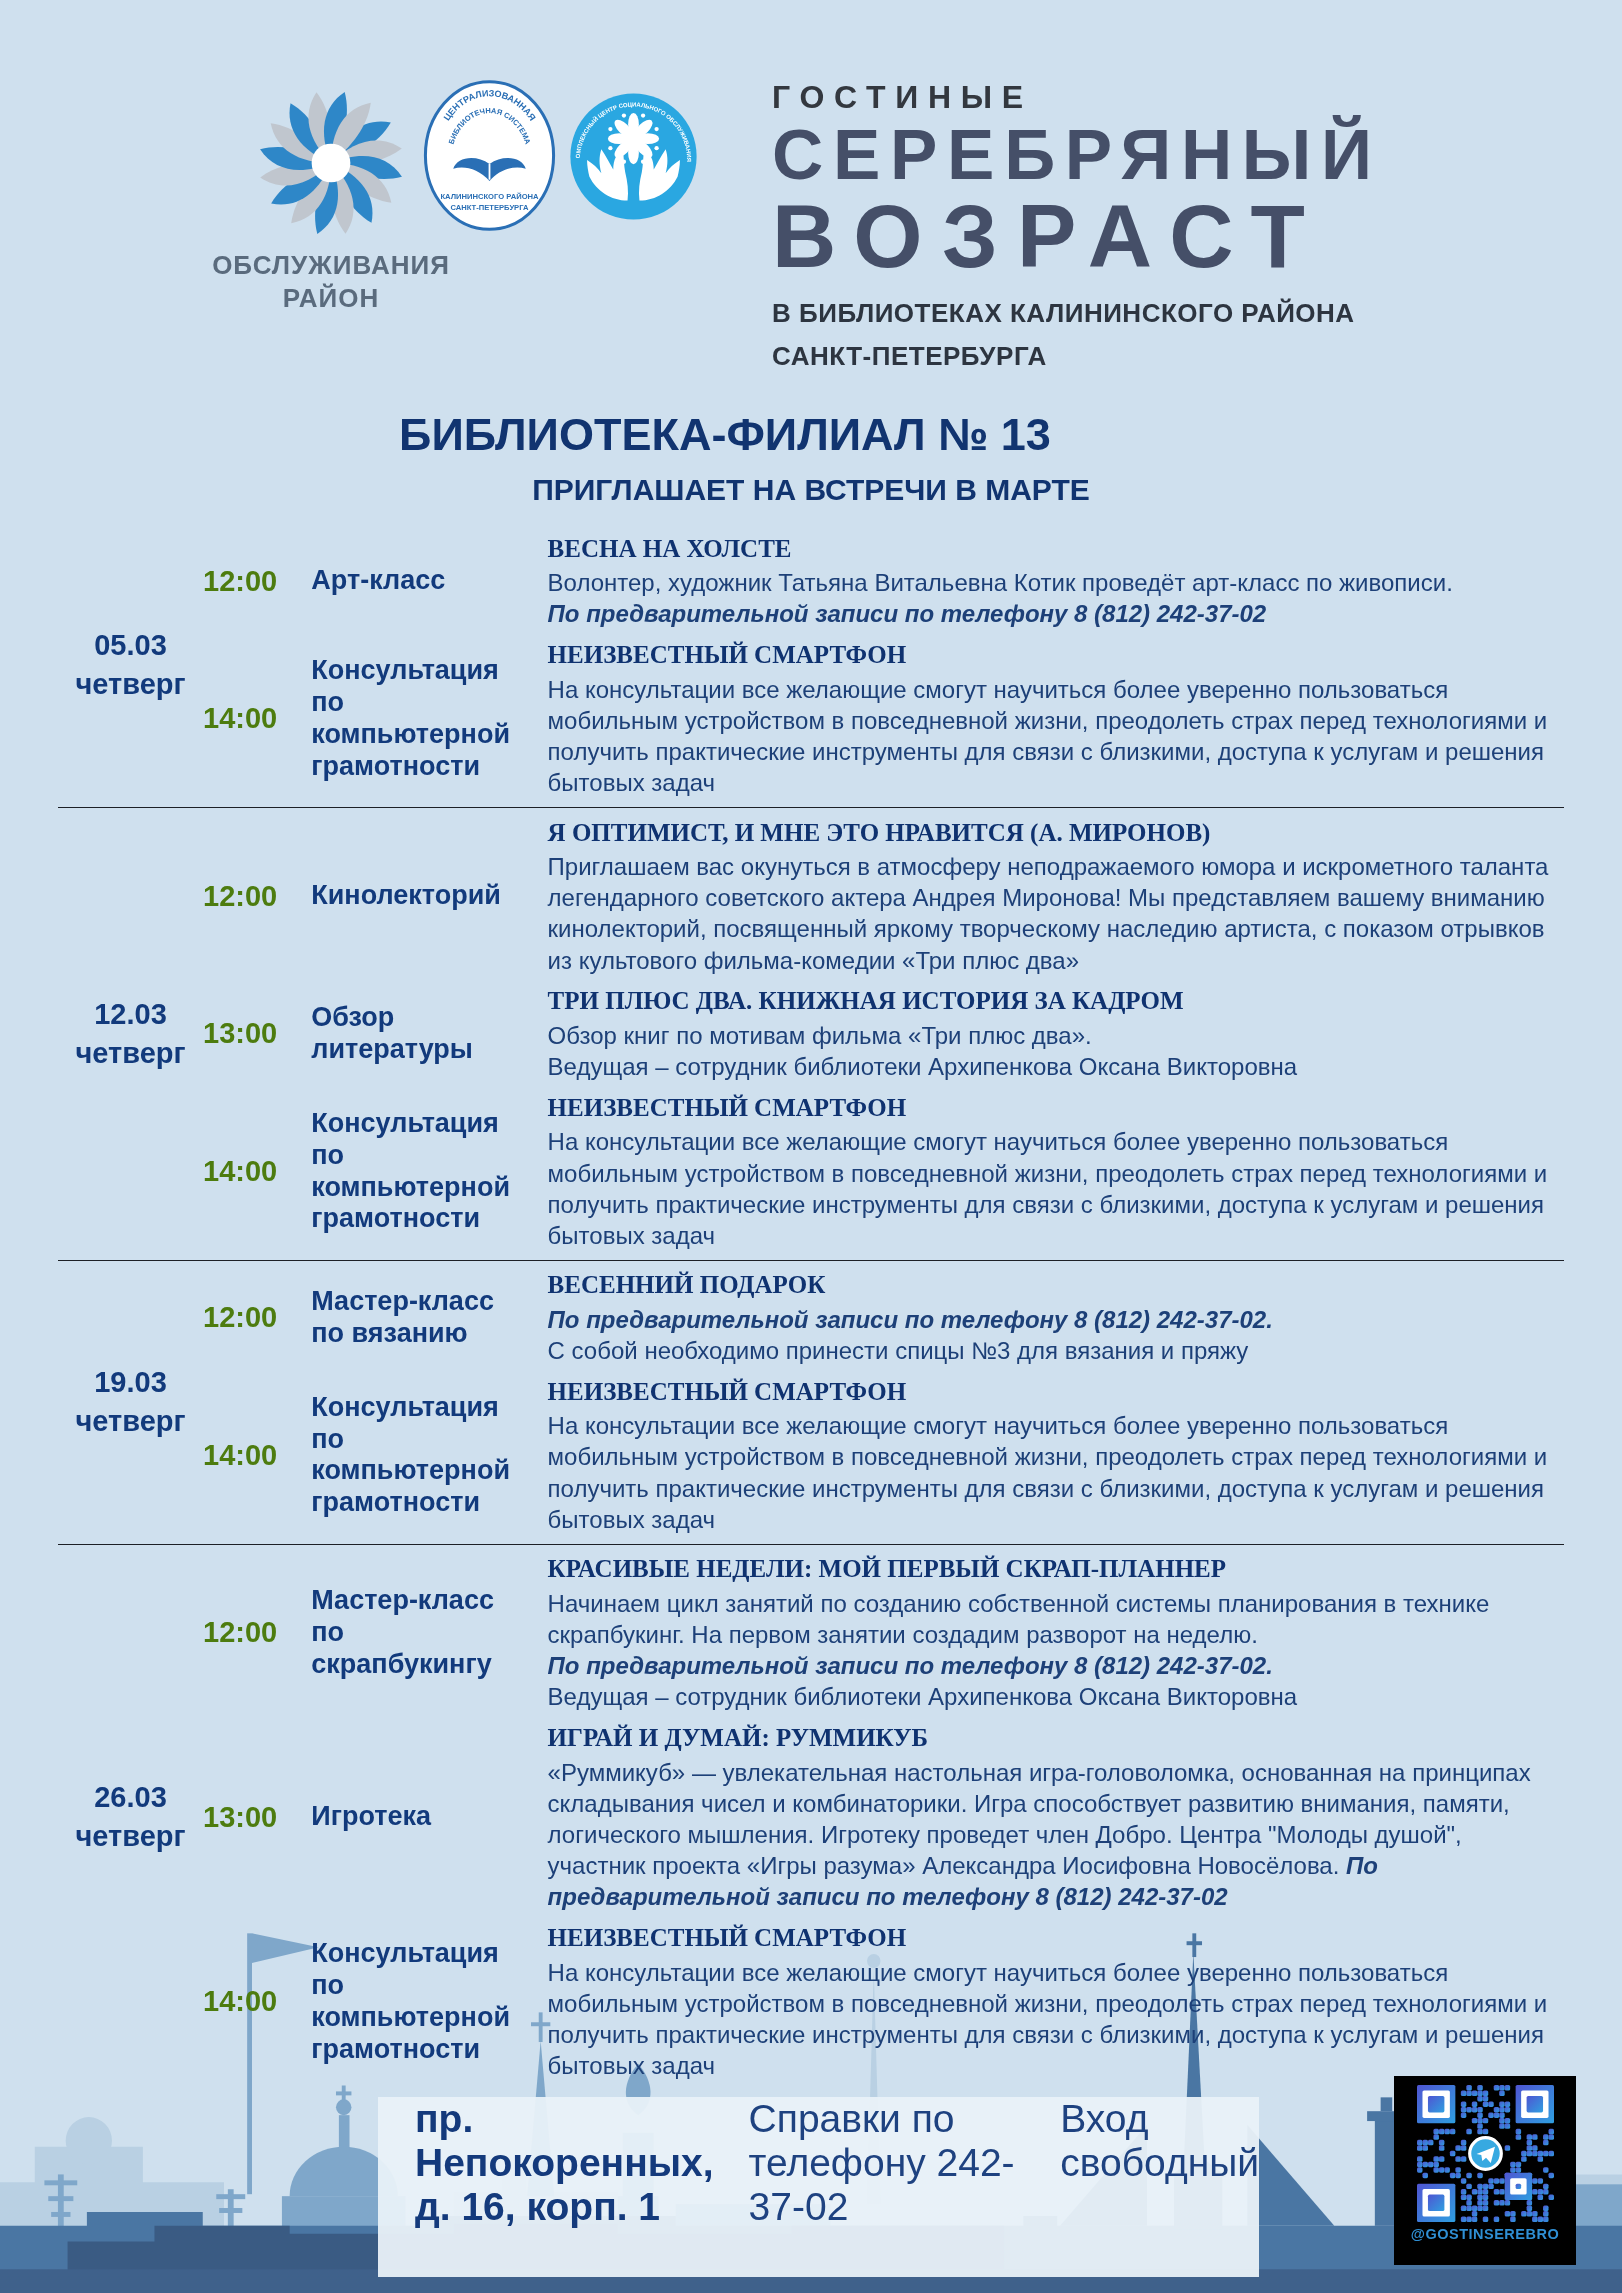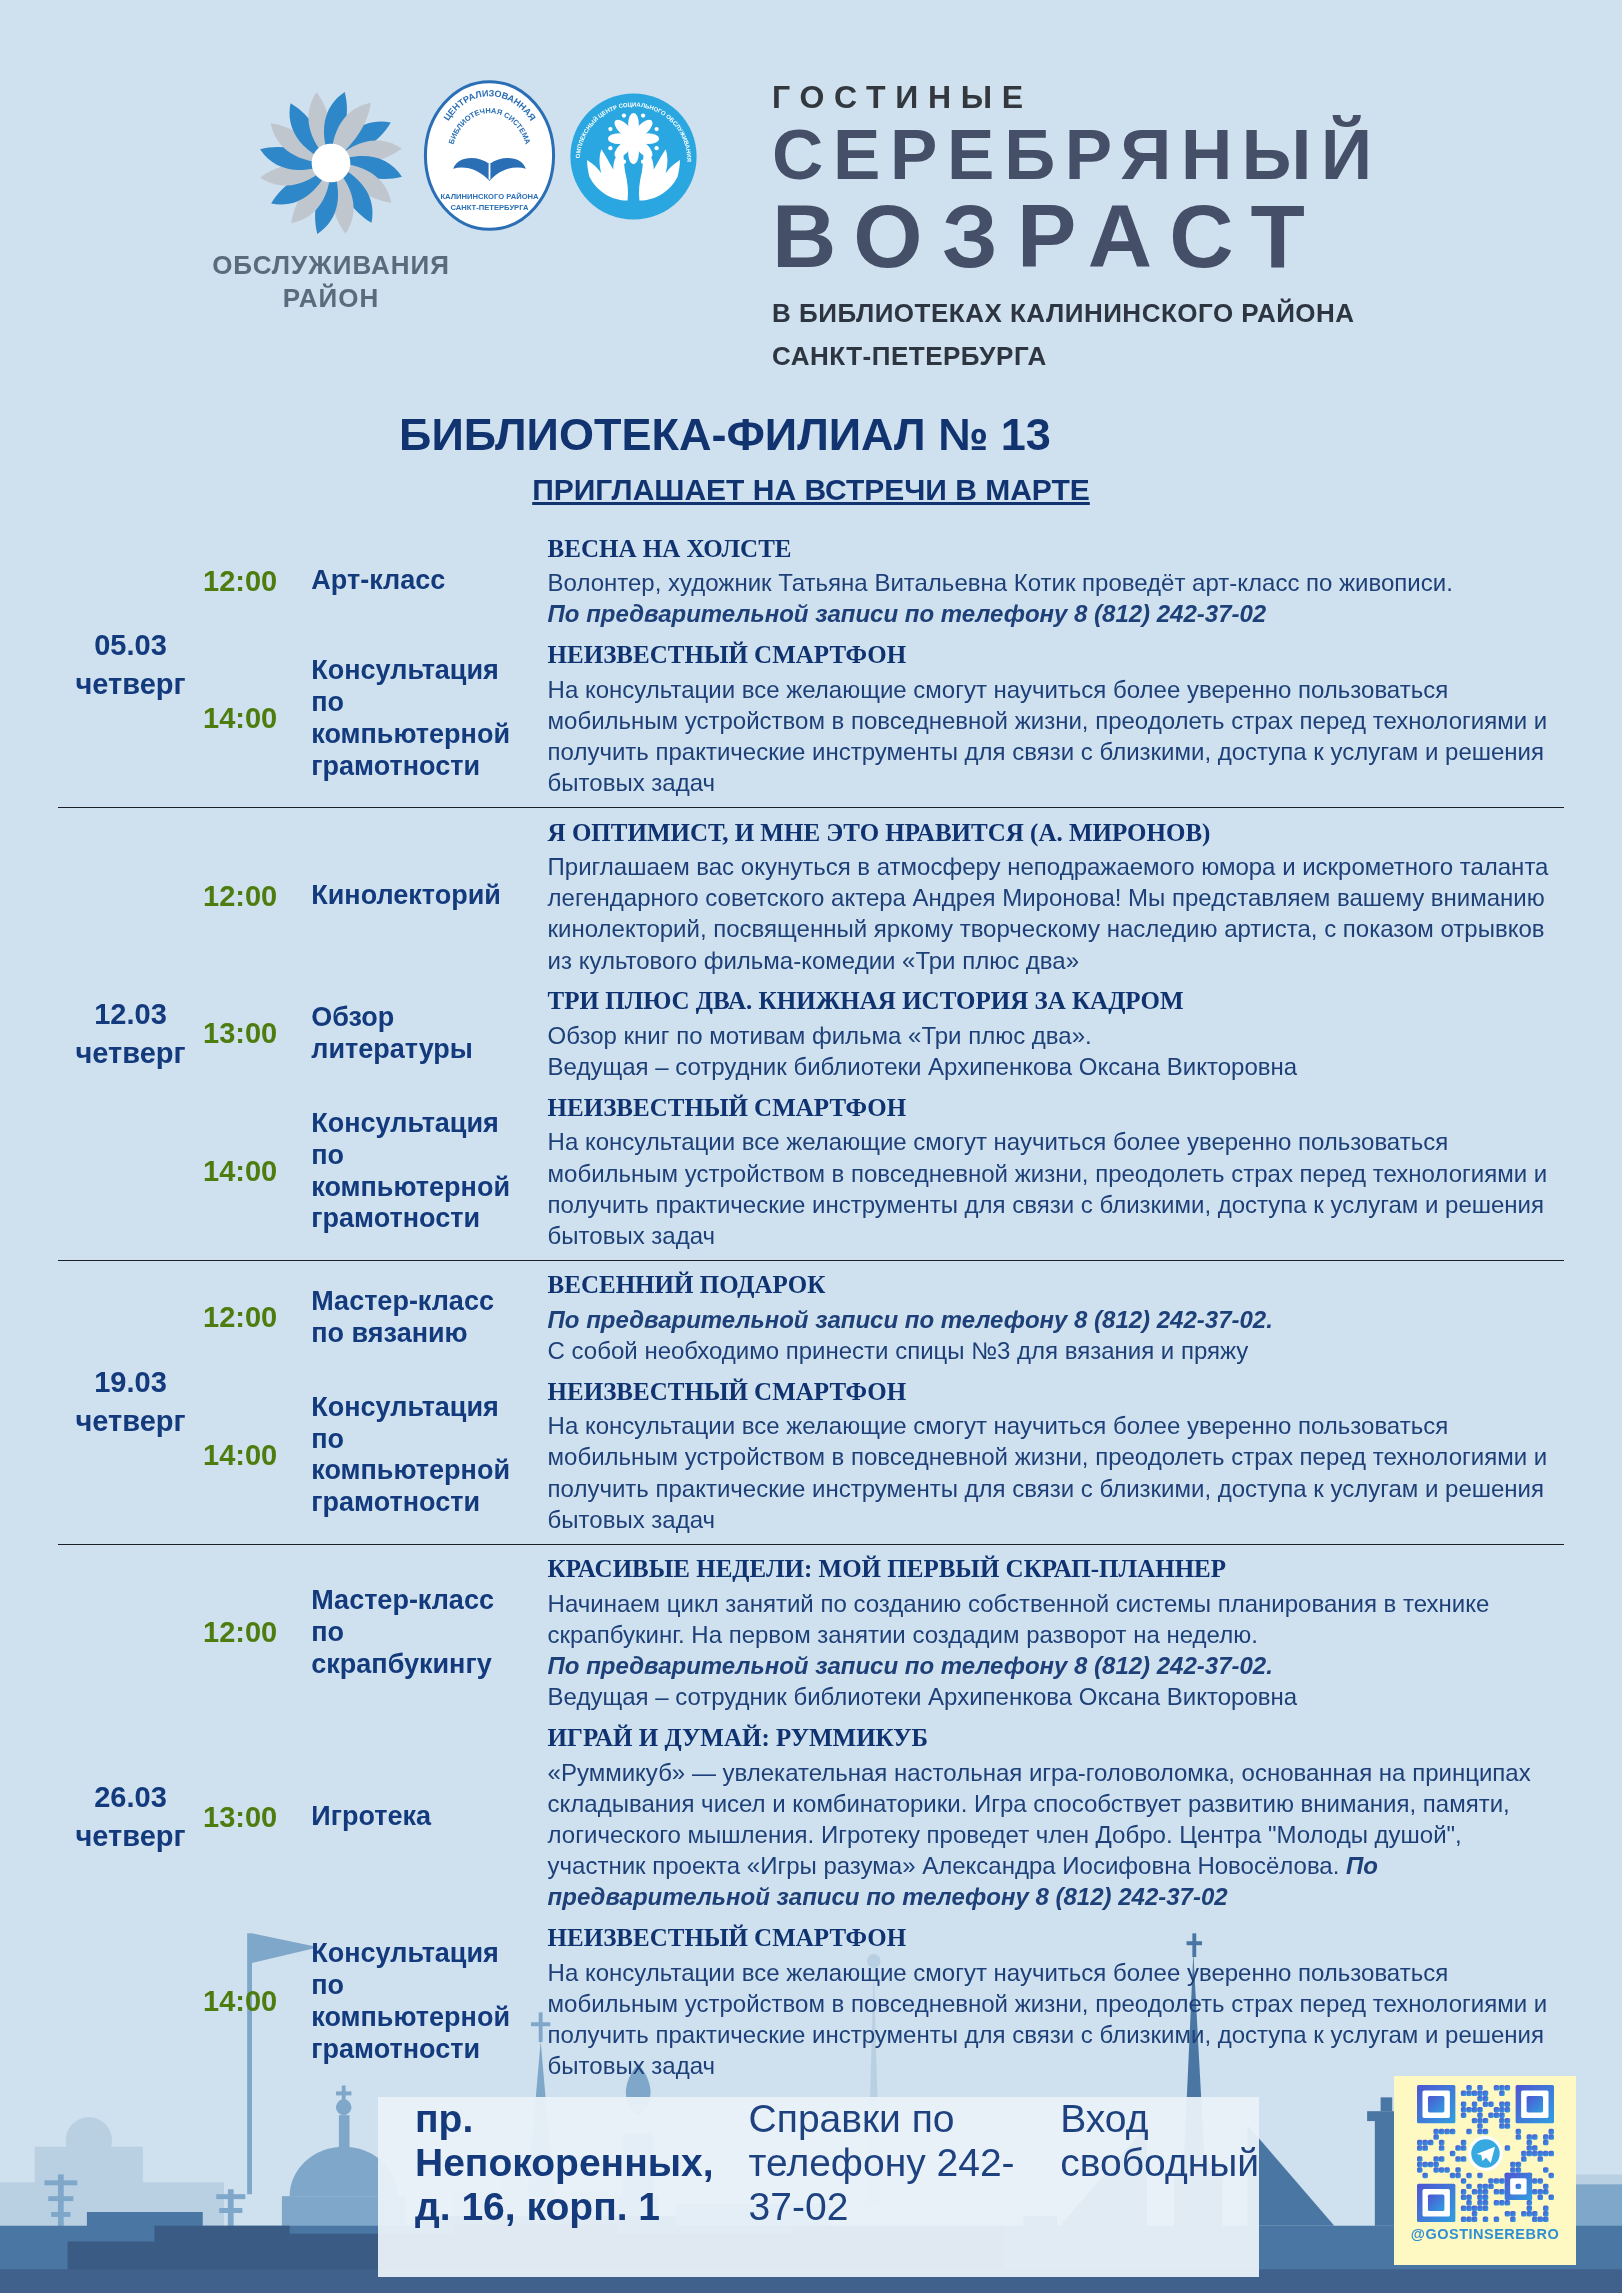--- a/index.html
+++ b/index.html
@@ -17,21 +17,21 @@
   .brand-l1{font-size:32px;font-weight:bold;color:#33383f;letter-spacing:9.7px;}
   .brand-l2{font-size:71px;font-weight:bold;color:#454f68;letter-spacing:9.7px;line-height:1.04;margin-top:1.9px;}
   .brand-l3{font-size:89px;font-weight:bold;color:#454f68;letter-spacing:19.3px;line-height:1.0;}
   .brand-l4{font-size:26px;font-weight:bold;color:#2d3540;margin-top:17.4px;letter-spacing:0.5px;}
   .brand-l5{font-size:26px;font-weight:bold;color:#2d3540;margin-top:11.6px;letter-spacing:0.5px;}
 
   
   .page-title{position:absolute;top:409px;left:0;width:1450px;text-align:center;
     font-size:45px;font-weight:bold;color:#113470;}
   .page-subtitle{position:absolute;top:473px;left:0;width:1622px;text-align:center;
-    font-size:30px;font-weight:bold;color:#113470;text-decoration:underline;}
+    font-size:30px;font-weight:bold;color:#113470;}
 
   
   .schedule{position:absolute;left:58px;top:524px;width:1506px;z-index:2;}
   .schedule-block{display:flex;padding:8.7px 0;}
   .schedule-block + .schedule-block{border-top:1.9px solid #1c2026;}
   .date-cell{flex:0 0 145px;display:flex;flex-direction:column;justify-content:center;
     align-items:center;color:#123a7c;font-weight:bold;font-size:29px;line-height:1.35;}
   .rows{flex:1;display:flex;flex-direction:column;gap:9.7px;}
   .event-row{display:grid;grid-template-columns:89px 217px 1fr;column-gap:19.3px;align-items:center;}
   .time{font-weight:bold;font-size:29px;color:#4d7c0f;}
@@ -41,21 +41,21 @@
   .epara{margin:0;}
   .bi{font-weight:bold;font-style:italic;}
 
   
   .skyline{position:absolute;left:0;bottom:0;width:1622px;height:415px;z-index:1;}
   .address-panel{position:absolute;left:378px;top:2097px;width:881px;height:180px;z-index:3;
     background:rgba(233,241,248,0.95);display:flex;flex-direction:row;justify-content:center;
     padding-left:37px;box-sizing:border-box;gap:0;}
   .addr1{font-weight:bold;font-size:39px;color:#143a7c;}
   .addr2,.addr3{font-size:39px;color:#1e4280;}
-  .qr-card{position:absolute;left:1394px;top:2076px;width:182px;height:189px;background:#fef9c3;
+  .qr-card{position:absolute;left:1394px;top:2076px;width:182px;height:189px;background:#000000;
     z-index:3;display:flex;flex-direction:column;align-items:center;padding-top:8.7px;box-sizing:border-box;}
   .qr-handle{font-size:14.5px;font-weight:bold;color:#2f8fd4;letter-spacing:0.5px;margin-top:4.8px;}
 </style>
 </head>
 <body>
 
 <div class="page">
 
   <svg class="logo-swirl" viewBox="0 0 100 100">
     <g id="petals">

